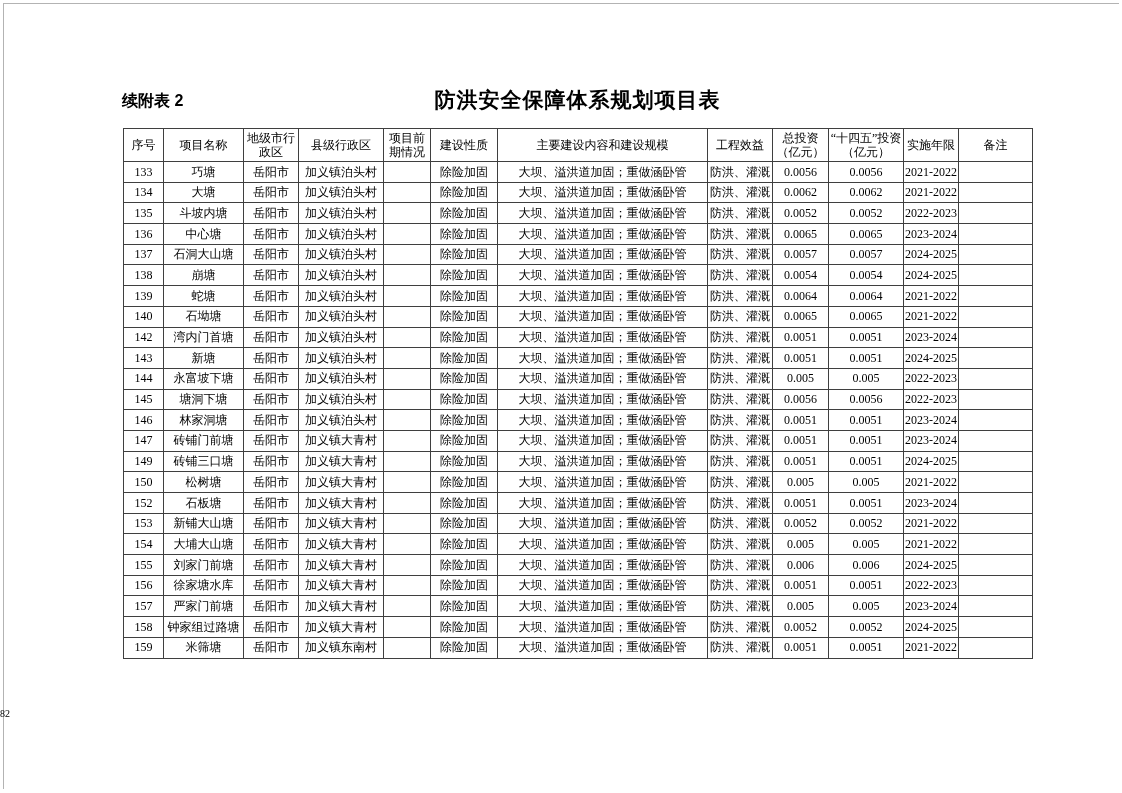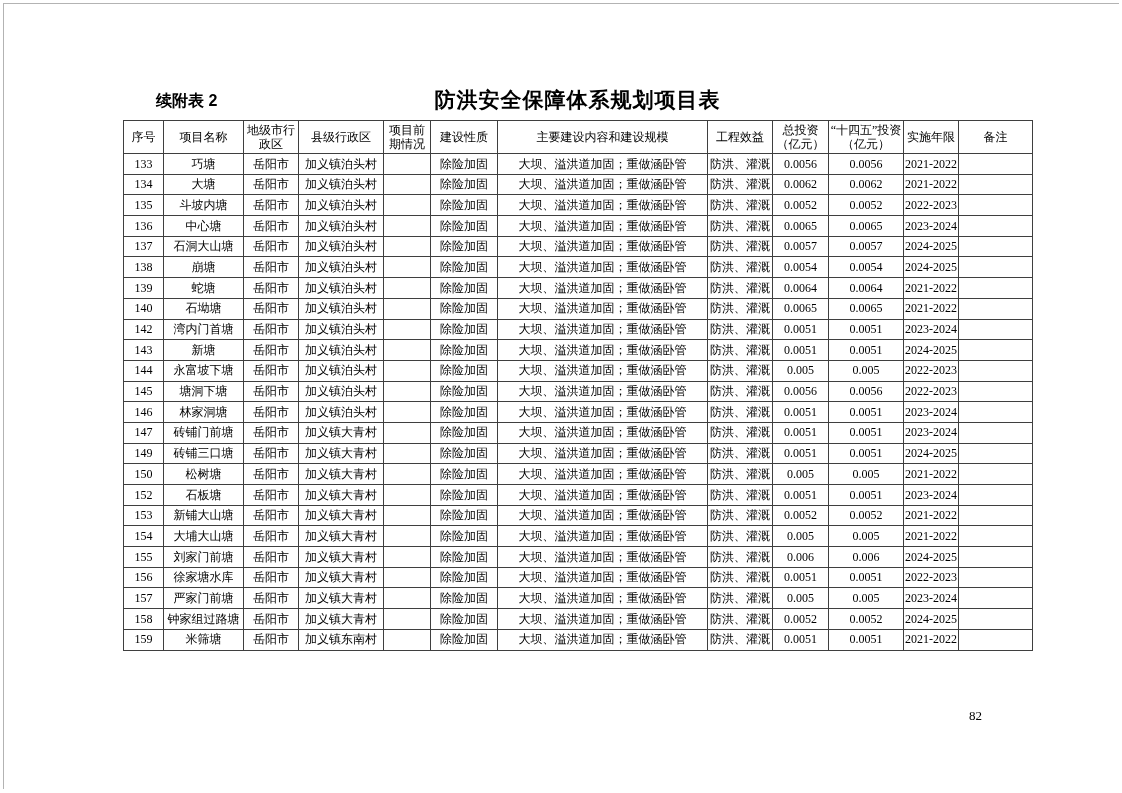--- a/index.html
+++ b/index.html
@@ -29,38 +29,37 @@
     background: #b3b3b3;
   }
   .corner-label {
     position: absolute;
     left: 122px;
     top: 91px;
     font-family: "Liberation Sans", "DejaVu Sans", sans-serif;
     font-weight: bold;
     font-size: 16px;
     white-space: nowrap;
-    margin-left: 34px;
   }
   .doc-title {
     position: absolute;
     left: 123px;
     top: 86px;
     width: 909px;
     text-align: center;
     font-family: "Liberation Sans", "DejaVu Sans", sans-serif;
     font-weight: bold;
     font-size: 21px;
     letter-spacing: 1px;
     white-space: nowrap;
   }
   table.project-table {
     position: absolute;
     left: 123px;
-    top: 120px;
+    top: 128px;
     width: 909px;
     border-collapse: collapse;
     table-layout: fixed;
     font-family: Liberation Serif, serif;
   }
   .project-table th,
   .project-table td {
     border: 1px solid #3f3f3f;
     text-align: center;
     vertical-align: middle;
@@ -76,22 +75,22 @@
   .project-table tbody td {
     height: 19.7px;
     line-height: 1.05;
     white-space: nowrap;
   }
   .page-number {
     position: absolute;
     top: 708px;
     left: 0;
     width: 982px;
-    text-align: right;
-    font-size: 13px;
+    text-align: left;
+    font-size: 10px;
   }
 </style>
 </head>
 <body>
 
 <div class="page">
   <div class="page-edge-top"></div>
   <div class="page-edge-left"></div>
 
   <div class="corner-label">续附表 2</div>

